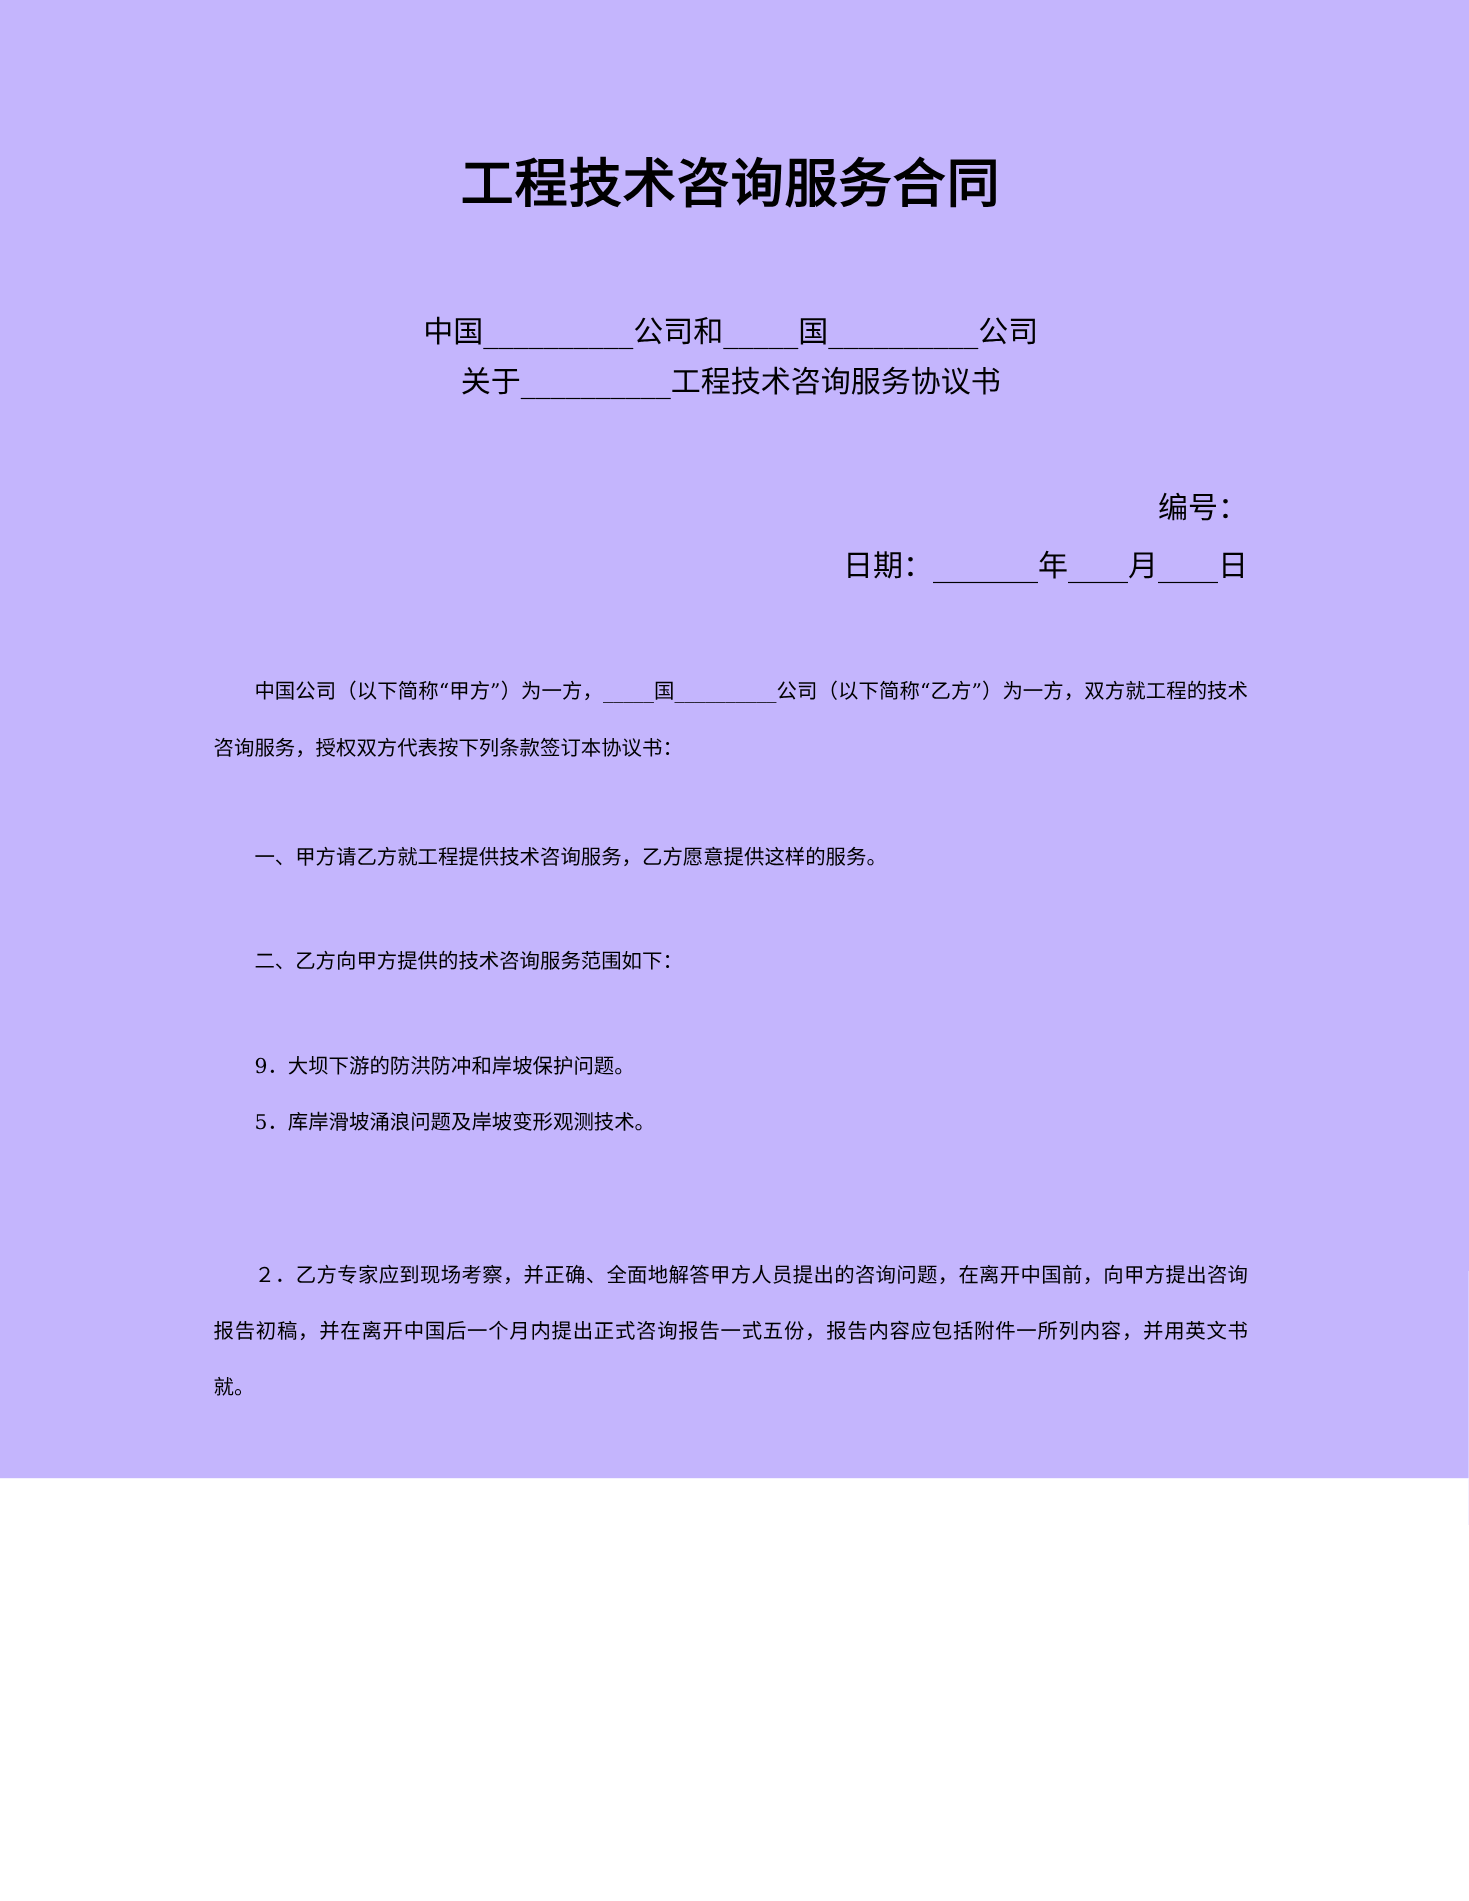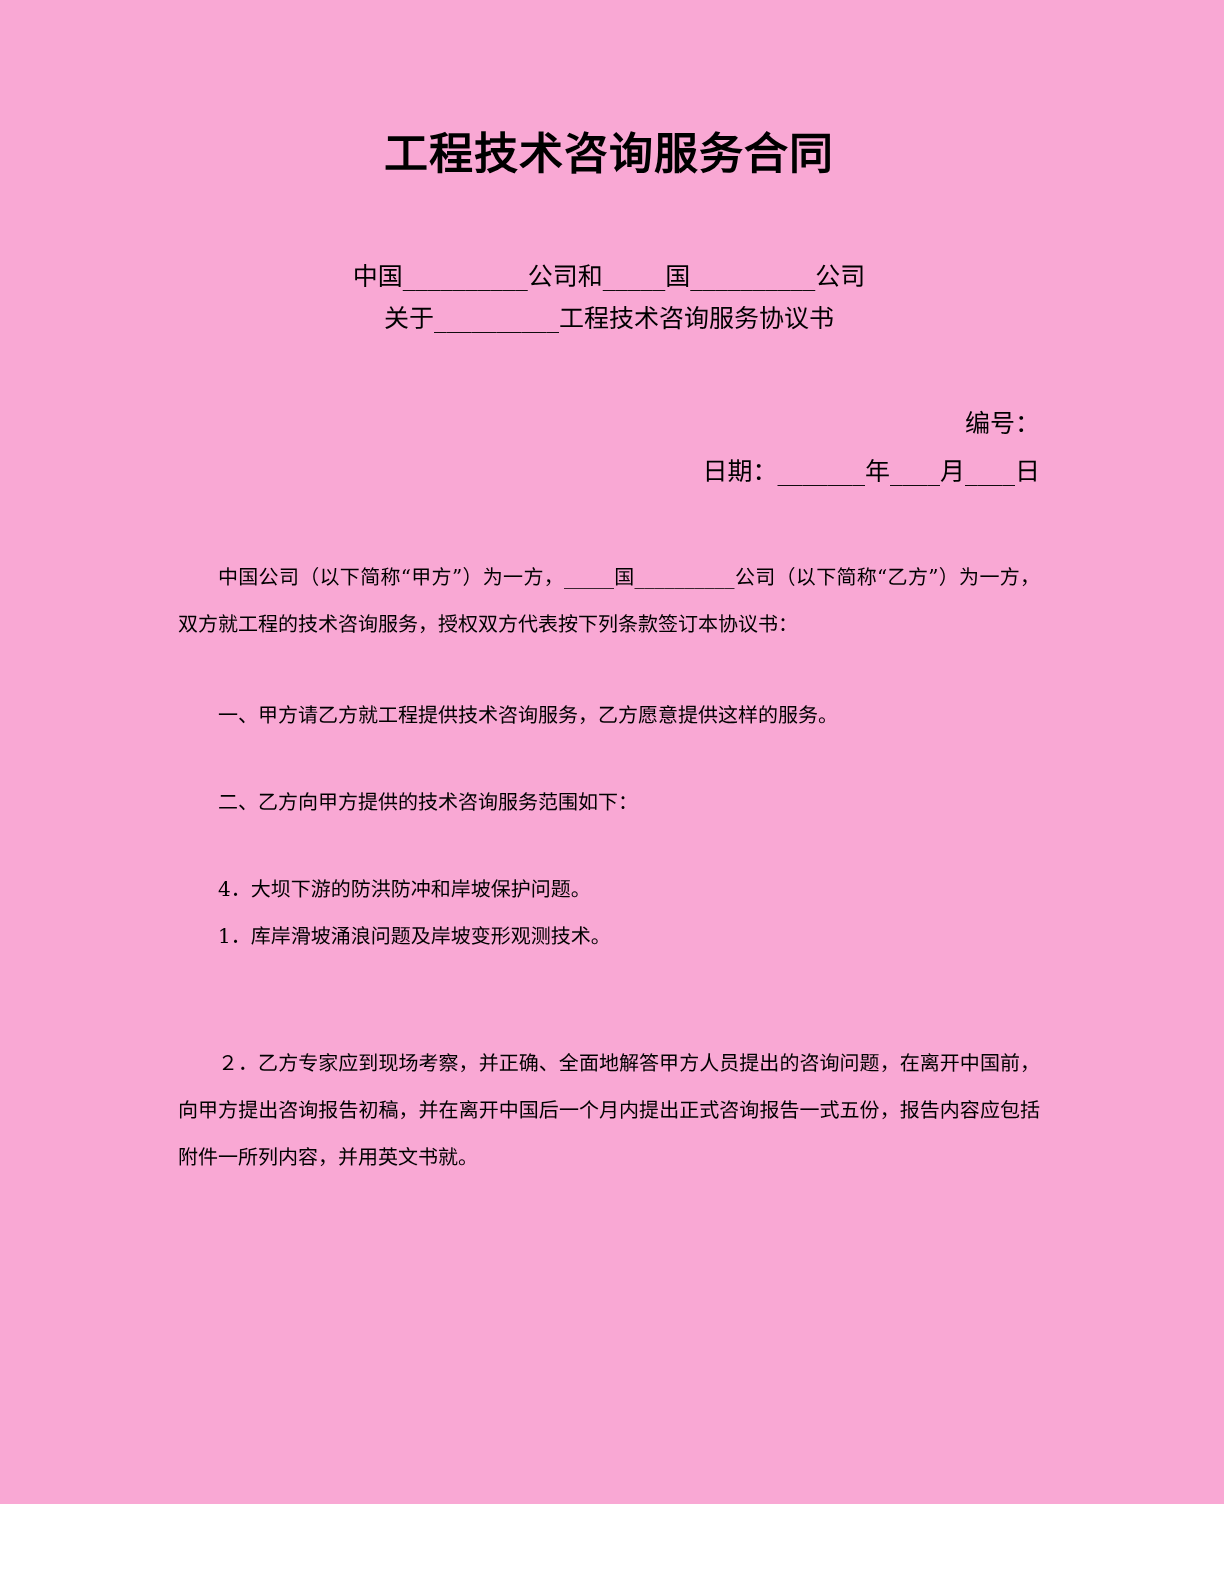--- a/index.html
+++ b/index.html
@@ -4,22 +4,22 @@
 <title>工程技术咨询服务合同</title>
 <style>
   html, body {
     margin: 0;
     padding: 0;
     background: #ffffff;
   }
   .page {
     position: relative;
     width: 1224px;
-    height: 1504px;
-    background: #f9a8d4;
+    height: 1232px;
+    background: #c4b5fd;
     margin: 0 auto;
     overflow: hidden;
     font-family: "DejaVu Serif", "Liberation Serif", serif;
     color: #000000;
     box-sizing: border-box;
   }
   .content {
     position: absolute;
     left: 178px;
     top: 0;
@@ -57,21 +57,21 @@
     font-size: 25px;
     line-height: 48px;
   }
   .meta-line {
     white-space: pre;
   }
 
   
   .body-block {
     margin-top: 58px;
-    font-size: 20px;
+    font-size: 17px;
     line-height: 47px;
     text-align: justify;
     text-justify: inter-ideograph;
   }
   .para {
     margin: 0;
     white-space: normal;
   }
   .para.indent {
     text-indent: 2em;
@@ -115,22 +115,22 @@
       <div class="gap-lg"></div>
 
       <p class="clause">一、甲方请乙方就工程提供技术咨询服务，乙方愿意提供这样的服务。</p>
 
       <div class="gap-md"></div>
 
       <p class="clause">二、乙方向甲方提供的技术咨询服务范围如下：</p>
 
       <div class="gap-md"></div>
 
-      <p class="subitem">4．大坝下游的防洪防冲和岸坡保护问题。</p>
-      <p class="subitem">1．库岸滑坡涌浪问题及岸坡变形观测技术。</p>
+      <p class="subitem">9．大坝下游的防洪防冲和岸坡保护问题。</p>
+      <p class="subitem">5．库岸滑坡涌浪问题及岸坡变形观测技术。</p>
 
       <div class="gap-md"></div>
 
 
       <div class="gap-md"></div>
 
       <p class="para indent">２．乙方专家应到现场考察，并正确、全面地解答甲方人员提出的咨询问题，在离开中国前，向甲方提出咨询报告初稿，并在离开中国后一个月内提出正式咨询报告一式五份，报告内容应包括附件一所列内容，并用英文书就。</p>
 
     </div>
   </div>

